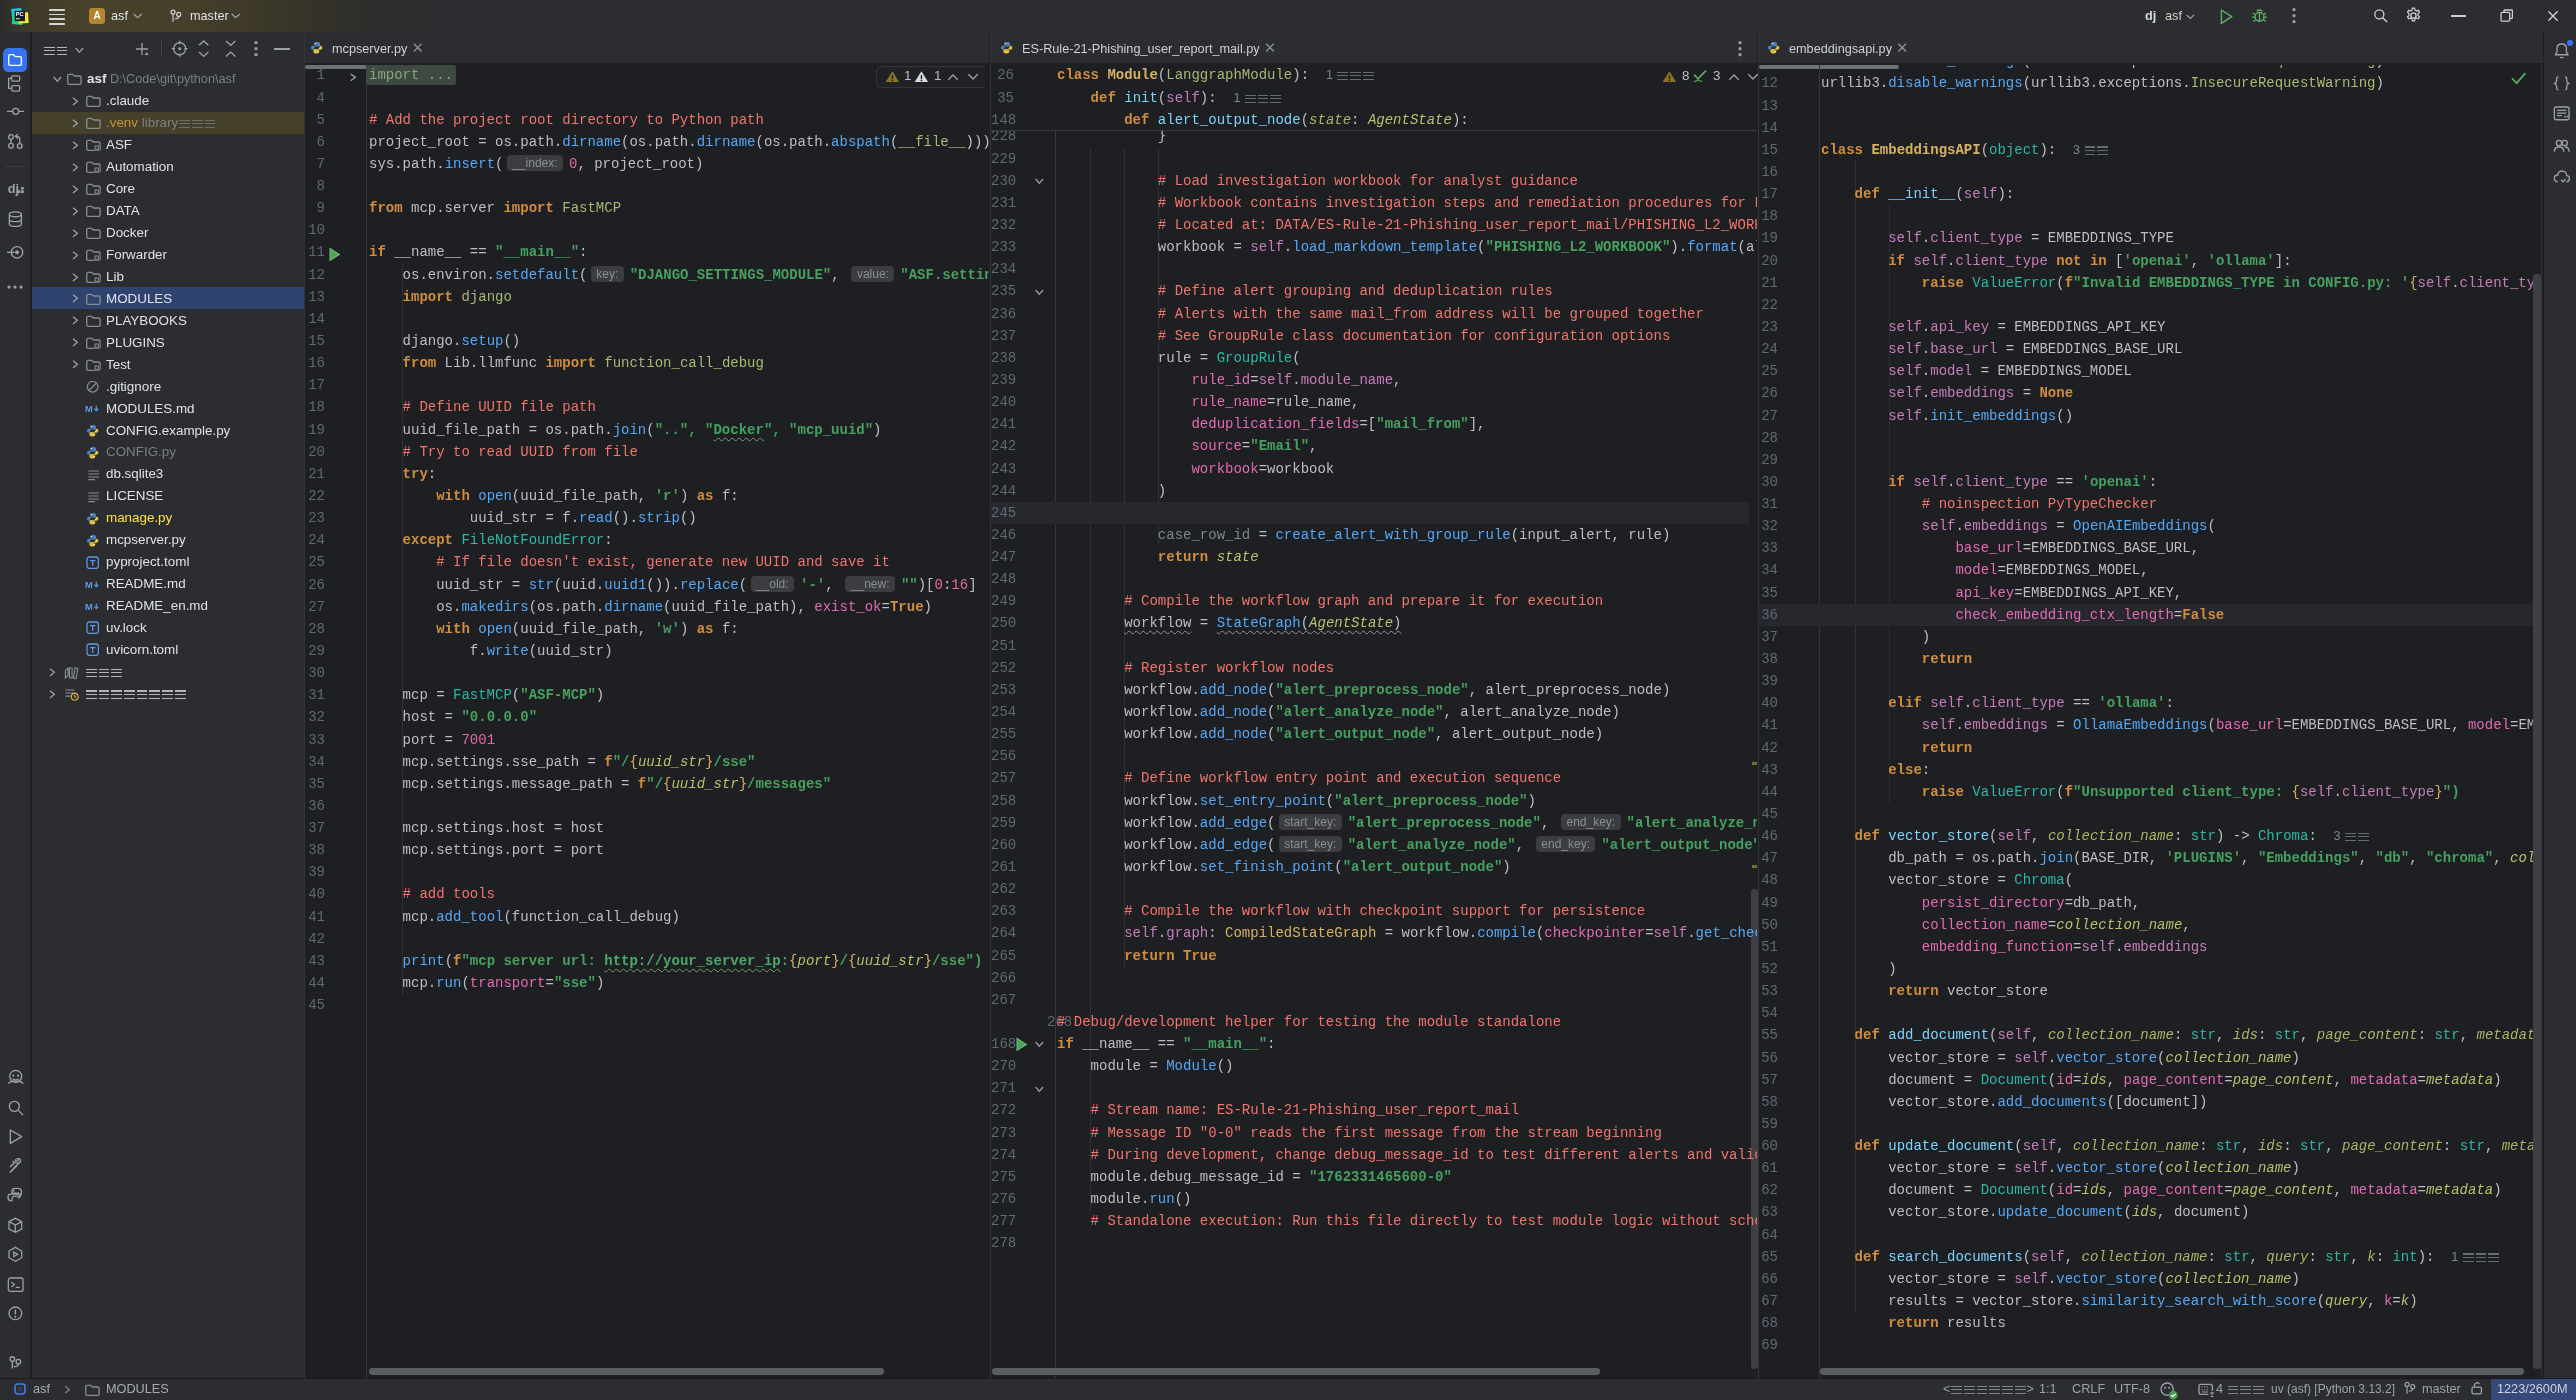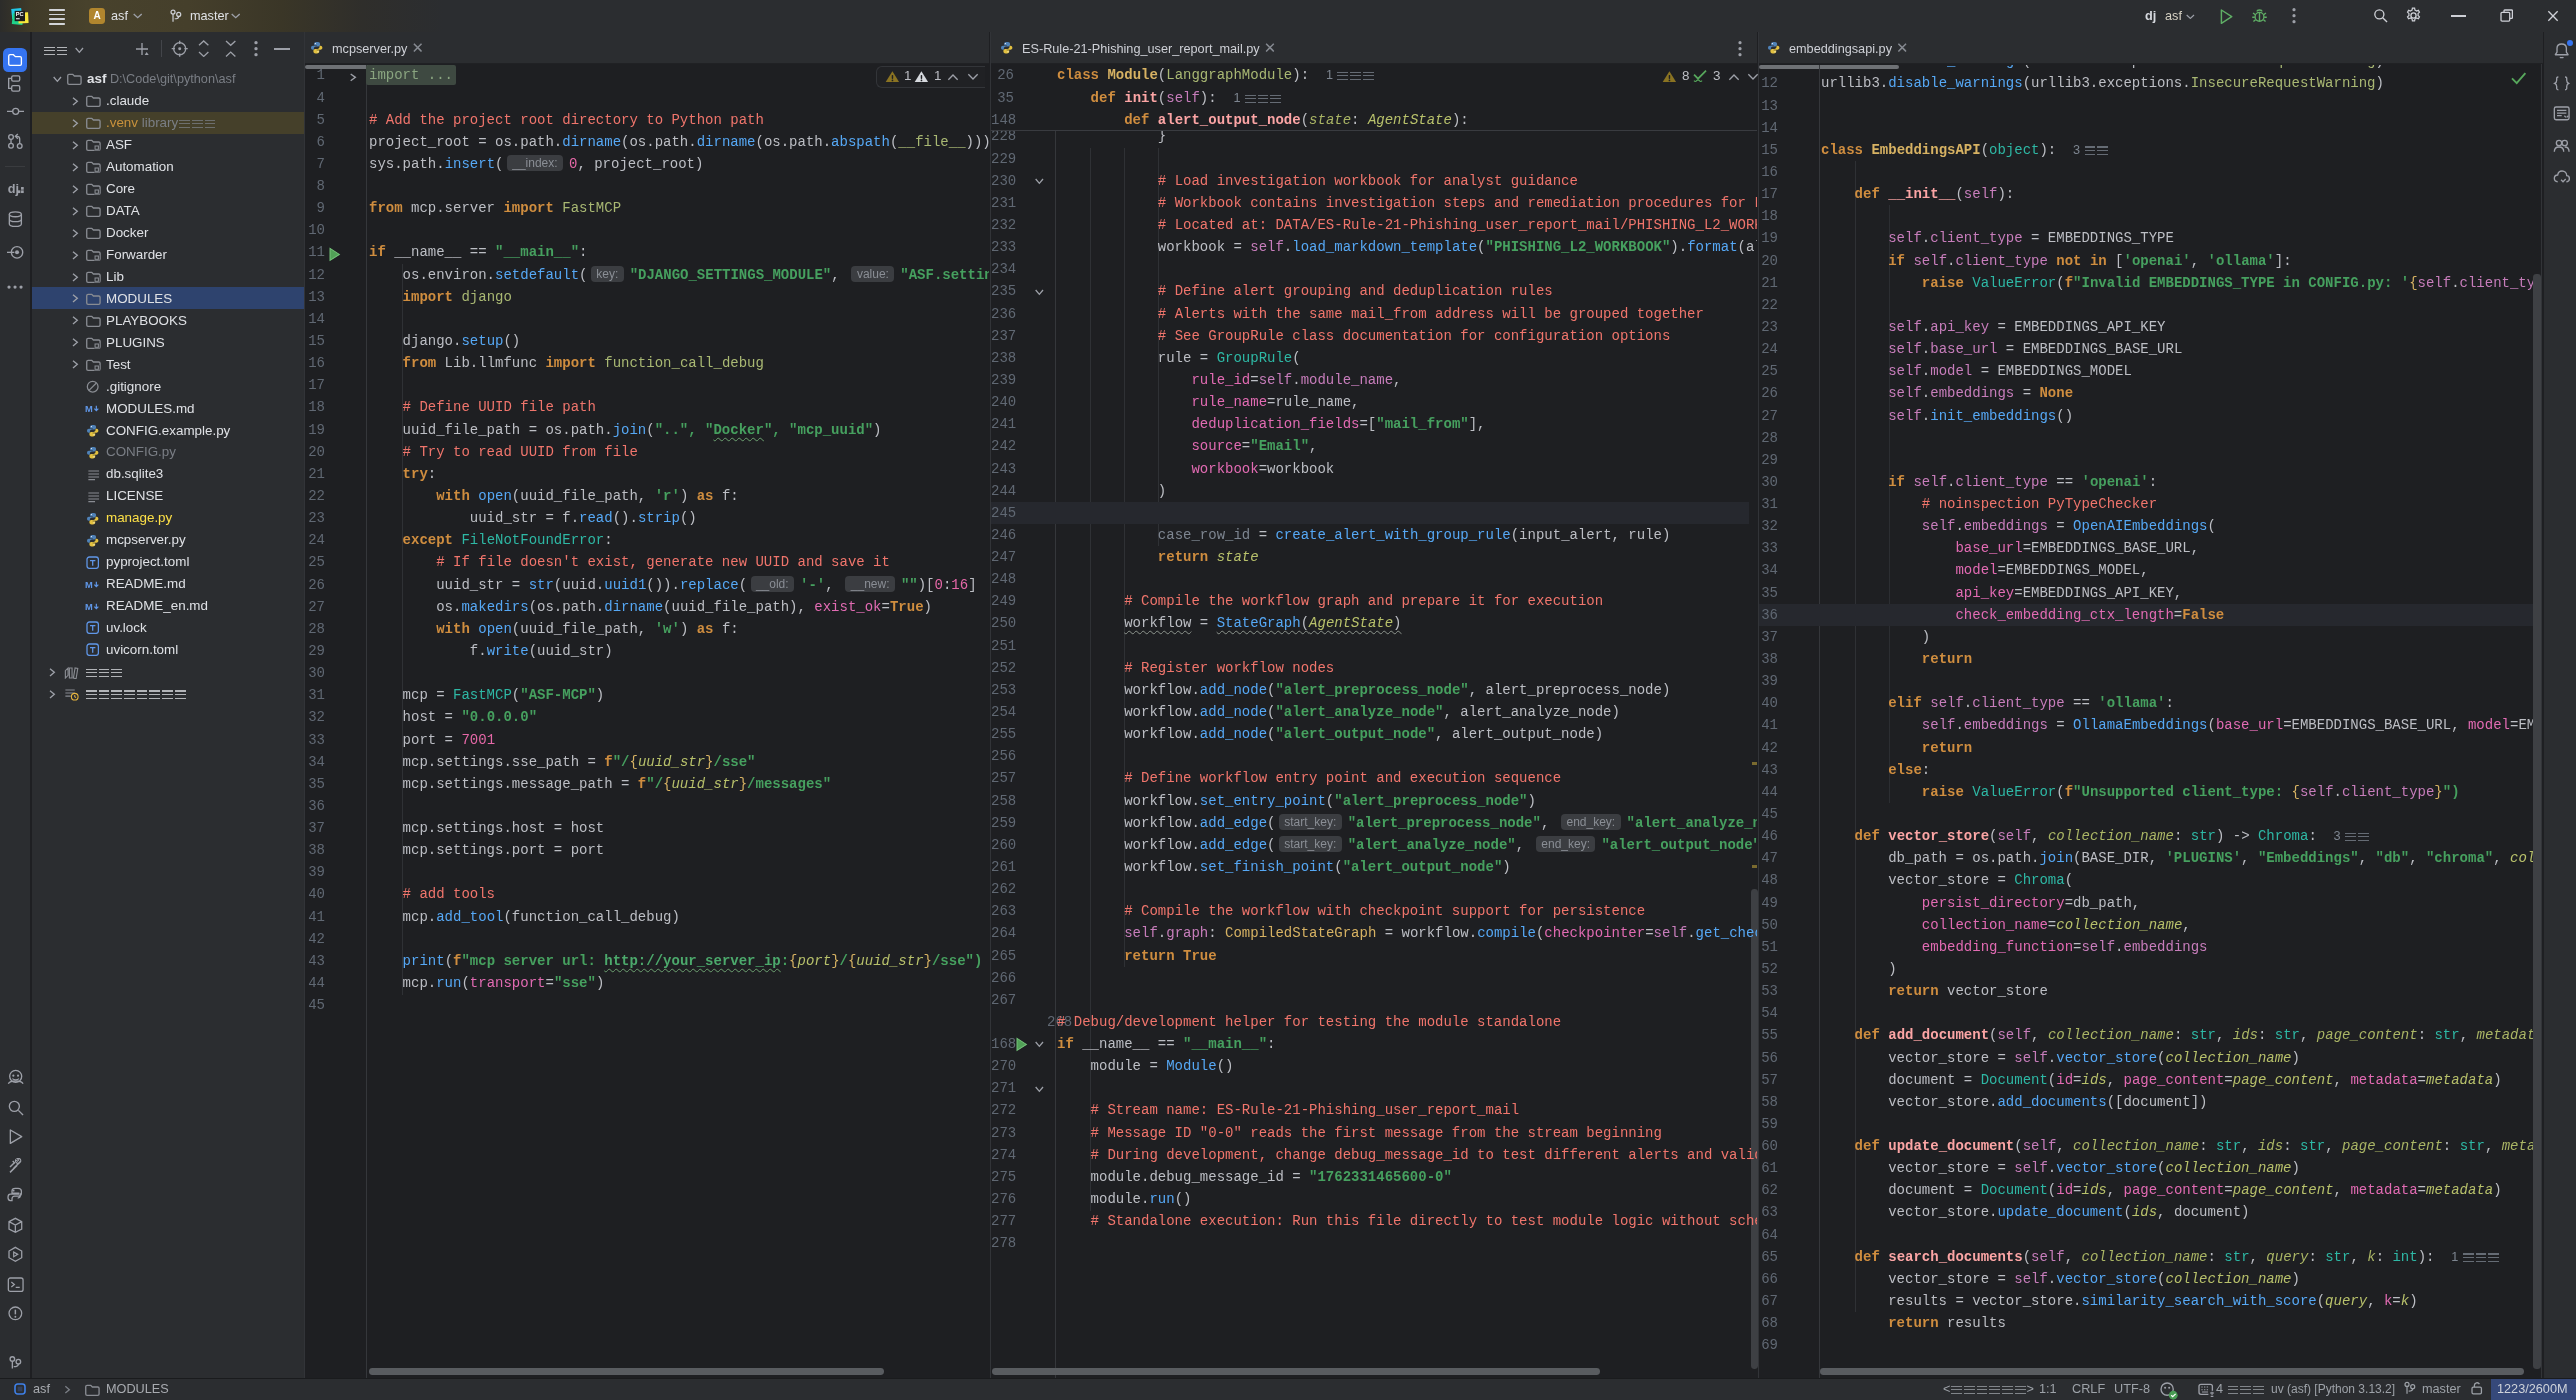--- a/index.html
+++ b/index.html
@@ -5,21 +5,21 @@
 .abs{position:absolute}
 .cl{position:absolute;height:22px;white-space:pre;font-family:"Liberation Mono",monospace;font-size:14px;line-height:22px;color:#bcbec4}
 .gn{position:absolute;height:22px;text-align:right;font-family:"Liberation Mono",monospace;font-size:14px;line-height:22px;color:#606873}
 .k{color:#cf8d3f;font-weight:bold}
 .s{color:#46a05f;font-weight:bold}
 .c{color:#f0756c}
 .f{color:#56a8f5}
 .t{color:#2eb8a5}
 .y{color:#d7b263}
 .yb{color:#d7b263;font-weight:bold}
-.dm{color:#fca5a5;font-weight:bold}
+.dm{color:#7dd3fc;font-weight:normal}
 .p{color:#aab565;font-style:italic}
 .p2{color:#b8c16b;font-style:italic}
 .sf{color:#c77dbb}
 .kw{color:#e26bb3}
 .n{color:#e668a8}
 .im{color:#a9b873}
 .g{color:#7d8590}
 .lnk{color:#4ca96c;font-weight:bold;text-decoration:underline;text-underline-offset:3.4px}
 .wv{text-decoration:underline wavy #8d948d;text-decoration-thickness:0.7px;text-underline-offset:3.4px}
 .wvd{text-decoration:underline wavy #6c9f70;text-decoration-thickness:0.7px;text-underline-offset:2.7px}

